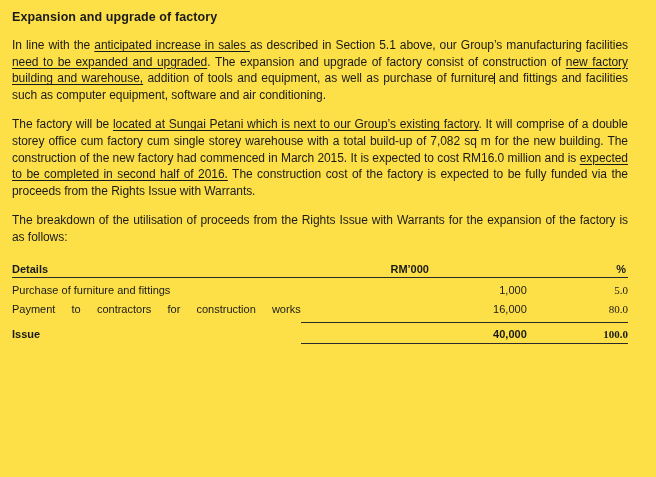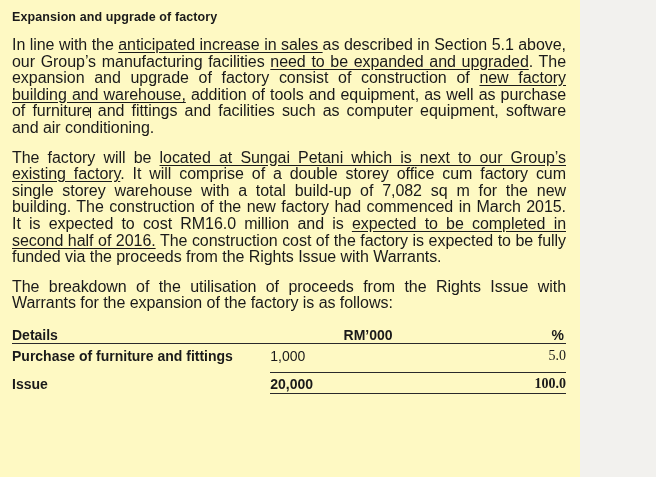--- a/index.html
+++ b/index.html
@@ -8,35 +8,35 @@
   }
   body {
     width: 656px;
     height: 477px;
     background: #f2f1ee;
     font-family: "Liberation Sans", sans-serif;
     color: #1a1a1a;
     overflow: hidden;
   }
   .page {
-    width: 580px;
+    width: 656px;
     height: 477px;
     box-sizing: border-box;
-    padding: 10px 14px 0 12px;
-    background: #fef9c3;
+    padding: 10px 28px 0 12px;
+    background: #fde047;
     position: relative;
   }
   .doc-title {
     font-size: 12.5px;
     font-weight: bold;
     margin: 0 0 13px 0;
     letter-spacing: 0.1px;
   }
   p.body-par {
-    font-size: 16px;
+    font-size: 12px;
     line-height: 16.6px;
     text-align: justify;
     margin: 0 0 13px 0;
     letter-spacing: -0.05px;
   }
   p.body-par.last {
     margin-bottom: 15px;
   }
   .u {
     text-decoration: underline;
@@ -46,21 +46,21 @@
     display: inline-block;
     width: 0;
     border-left: 1px solid #111;
     height: 11px;
     vertical-align: -2px;
     margin: 0 -0.5px;
   }
   table.proceeds {
     width: 100%;
     border-collapse: collapse;
-    font-size: 14px;
+    font-size: 11px;
     margin-top: 10px;
   }
   table.proceeds th,
   table.proceeds td {
     padding: 0;
     vertical-align: top;
   }
   .col-details { width: 300px; }
   .col-amount  { width: 235px; }
   .col-pct     { width: 105px; }
@@ -81,23 +81,23 @@
   .rule {
     height: 1px;
     background: #2a2a2a;
     width: 100%;
   }
   tbody td {
     line-height: 16.4px;
     padding-top: 2px;
   }
   tbody tr.first td { padding-top: 4px; }
-  td.c-details { text-align: justify; text-align-last: justify; padding-right: 26px; font-weight: bold; }
+  td.c-details { text-align: justify; text-align-last: justify; padding-right: 26px; }
   td.c-details.nojust { text-align: left; text-align-last: left; }
-  td.c-amount  { padding-right: 8px; }
+  td.c-amount  { text-align: right; padding-right: 8px; }
   td.c-pct     { text-align: right; padding-right: 2px; font-family: Liberation Serif, serif; }
 
   tr.total td {
     font-weight: bold;
     padding-top: 3px;
   }
   .spacer-2 { height: 5px; }
   .spacer-1 { height: 3px; }
 </style>
 </head>
@@ -134,33 +134,38 @@
         <td class="c-details nojust">Purchase of furniture and fittings</td>
         <td class="c-amount">1,000</td>
         <td class="c-pct">5.0</td>
       </tr>
       <tr>
           <td colspan="3">
             <div class="spacer-1"></div>
           </td>
         </tr>
       <tr>
+        <td class="c-details">Payment to contractors for construction works</td>
+        <td class="c-amount">16,000</td>
+        <td class="c-pct">80.0</td>
+      </tr>
+      <tr>
           <td colspan="3">
             <div class="spacer-2"></div>
           </td>
         </tr>
       <tr class="rule-row">
         <td></td>
         <td colspan="2">
             <div class="rule"></div>
           </td>
       </tr>
       <tr class="total">
         <td class="c-details nojust">Issue</td>
-        <td class="c-amount">20,000</td>
+        <td class="c-amount">40,000</td>
         <td class="c-pct">100.0</td>
       </tr>
       <tr class="rule-row">
         <td></td>
         <td colspan="2">
             <div class="rule"></div>
           </td>
       </tr>
     </tbody>
   </table>

